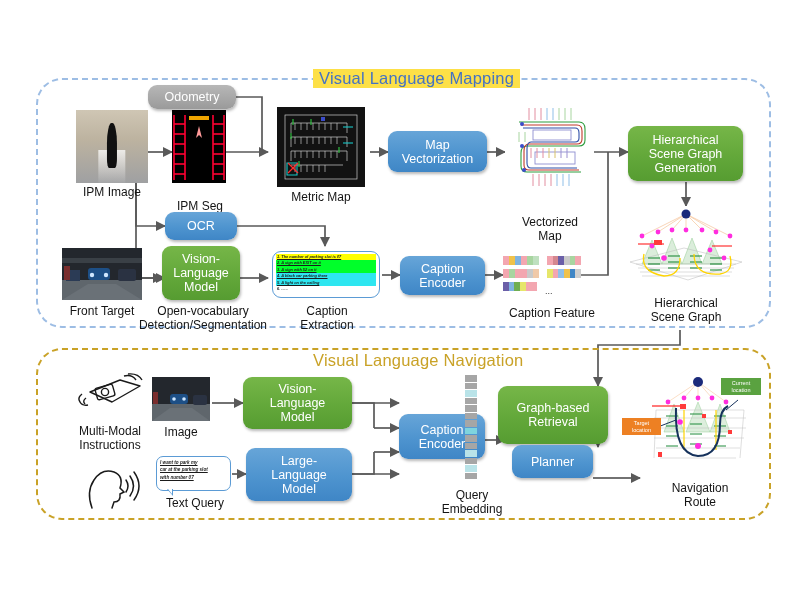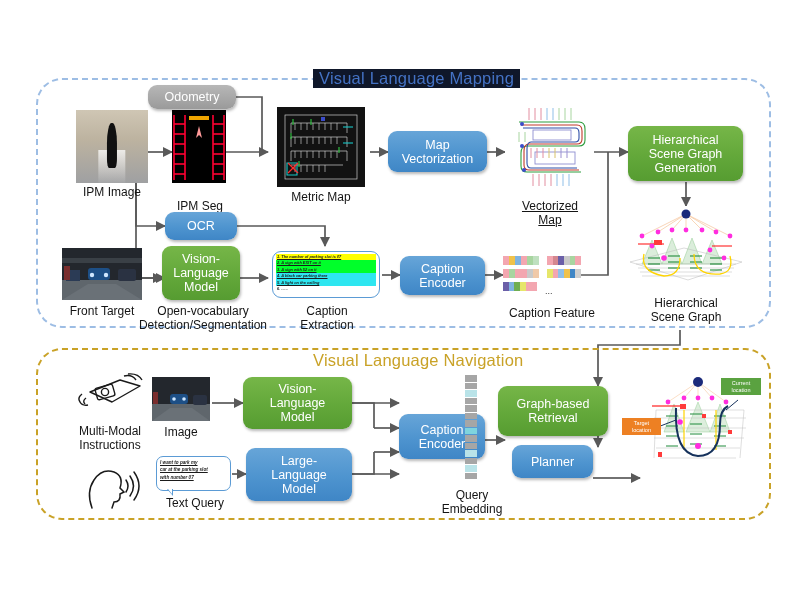--- a/index.html
+++ b/index.html
@@ -10,21 +10,21 @@
   }
   .stage{position:absolute;left:0;top:0;width:800px;height:600px;}
   .abs{position:absolute;}
 
   
   .frame{position:absolute;border-style:dashed;border-width:2.5px;border-radius:26px;box-sizing:border-box;}
   #frame-mapping{left:36px;top:78px;width:735px;height:250px;border-color:#9dbde4;}
   #frame-navigation{left:36px;top:348px;width:735px;height:172px;border-color:#c9a227;}
 
   .section-title{position:absolute;font-size:16.5px;letter-spacing:.2px;white-space:nowrap;}
-  #title-mapping{left:313px;top:78px;color:#4472c4;background:#0f172a;padding:0 6px;transform:translateY(-9px);}
+  #title-mapping{left:313px;top:78px;color:#4472c4;background:#fde047;padding:0 6px;transform:translateY(-9px);}
   #title-navigation{left:307px;top:348px;color:#c9a227;background:#fff;padding:0 6px;transform:translateY(-9px);margin-top:12px;}
 
   
   .node{position:absolute;box-sizing:border-box;display:flex;align-items:center;justify-content:center;
         text-align:center;color:#fff;font-size:12.5px;line-height:14px;border-radius:9px;padding:3px;
         box-shadow:1px 2px 3px rgba(0,0,0,.28);}
   .node.blue{background:linear-gradient(180deg,#67a5d8 0%,#4e94cf 55%,#3f86c6 100%);}
   .node.green{background:linear-gradient(180deg,#76b648 0%,#63a83a 55%,#569c31 100%);}
   .node.grey{background:linear-gradient(180deg,#b7b7b7 0%,#a6a6a6 60%,#9a9a9a 100%);color:#fff;}
 
@@ -305,21 +305,21 @@
             <line x1="14" y1="32" x2="14" y2="42"></line>
           </g>
       </g>
       <g fill="#3b4cca">
         <circle cx="17" cy="24" r="2"></circle>
           <circle cx="17" cy="46" r="2"></circle>
           <circle cx="19" cy="70" r="2"></circle>
       </g>
     </svg>
   </div>
-  <div class="caption-lbl" style="left:500px;top:200px;width:100px;white-space:pre-line;text-decoration:underline;">Vectorized
+  <div class="caption-lbl" style="left:500px;top:216px;width:100px;white-space:pre-line;">Vectorized
 Map</div>
 
   <div class="node green abs" style="left:628px;top:126px;width:115px;height:55px;">
     <span style="white-space:pre-line">Hierarchical
 Scene Graph
 Generation</span>
   </div>
 
   <div class="node blue abs" style="left:165px;top:212px;width:72px;height:28px;">OCR</div>
 
@@ -553,21 +553,21 @@
       <i style="background: rgb(166, 166, 166); height: 6.5px;"></i>
       <i style="background: rgb(166, 166, 166); height: 6.5px;"></i>
       <i style="background: rgb(185, 227, 232); height: 6.5px;"></i>
       <i style="background: rgb(166, 166, 166); height: 6.5px;"></i>
       <i style="background: rgb(185, 227, 232); height: 6.5px;"></i>
       <i style="background: rgb(166, 166, 166); height: 6.5px;"></i>
     </div>
   <div class="caption-lbl" style="left:437px;top:489px;width:70px;white-space:pre-line;">Query
 Embedding</div>
 
-  <div class="node green abs" style="left:498px;top:386px;width:110px;height:50px;">
+  <div class="node green abs" style="left:498px;top:386px;width:110px;height:58px;">
     <span style="white-space:pre-line">Graph-based
 Retrieval</span>
   </div>
 
   <div class="node blue abs" style="left:512px;top:445px;width:81px;height:33px;">Planner</div>
 
   <div class="thumb route-img" style="left:640px;top:370px;width:120px;height:105px;position:absolute;">
     <svg viewBox="0 0 120 105" width="120" height="105">
       <rect width="120" height="105" fill="#fff"></rect>
       <g stroke="#f3b27a" stroke-width="0.5" opacity="0.85">
@@ -625,14 +625,16 @@
       </g>
       <circle cx="58" cy="12" r="5" fill="#1b2a7a"></circle>
       <path d="M98,30 L86,40" stroke="#16325c" stroke-width="1"></path>
       <path d="M10,60 L36,50" stroke="#16325c" stroke-width="1"></path>
     </svg>
   </div>
   <div class="maptag green" style="left:721px;top:378px;width:40px;white-space:pre-line;">Current
 location</div>
   <div class="maptag orange" style="left:622px;top:418px;width:39px;white-space:pre-line;">Target
 location</div>
+  <div class="caption-lbl" style="left:645px;top:482px;width:110px;white-space:pre-line;">Navigation
+Route</div>
 
 </div>
 
 </body></html>

